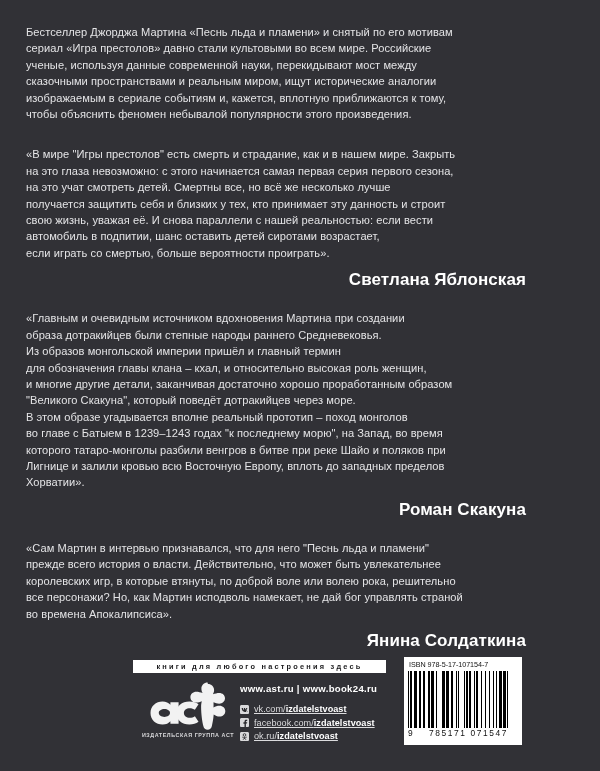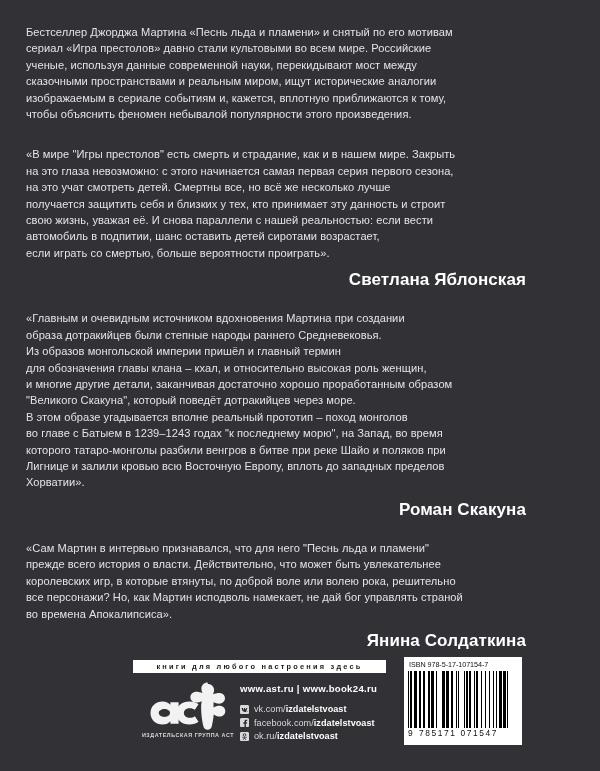--- a/index.html
+++ b/index.html
@@ -149,20 +149,21 @@
     line-height: 9px;
     text-align: center;
     overflow: hidden;
   }
   .sicon svg { display: block; }
   .social-text {
     font-size: 9.1px;
     color: #dcdcde;
     white-space: nowrap;
     letter-spacing: 0.05px;
+    text-decoration: underline;
   }
   .social-text b { color: #ffffff; }
 
   
   .barcode-box {
     position: absolute;
     left: 404px;
     top: 2px;
     width: 118px;
     height: 88px;
@@ -195,21 +196,21 @@
   .barcode-digits {
     display: flex;
     font-size: 8.4px;
     color: #111;
     letter-spacing: 1.6px;
     margin-top: 0px;
     font-family: "Liberation Sans", sans-serif;
     white-space: nowrap;
   }
   .bd-left { width: 8px; }
-  .bd-mid { margin-left: 3px; }
+  .bd-mid { margin-left: 13px; }
   .bd-right { margin-left: 4px; }
 </style>
 </head>
 <body>
 
 <div class="page">
 
   <div class="content">
 
     <p class="para intro">Бестселлер Джорджа Мартина «Песнь льда и пламени»  и снятый по его мотивам

